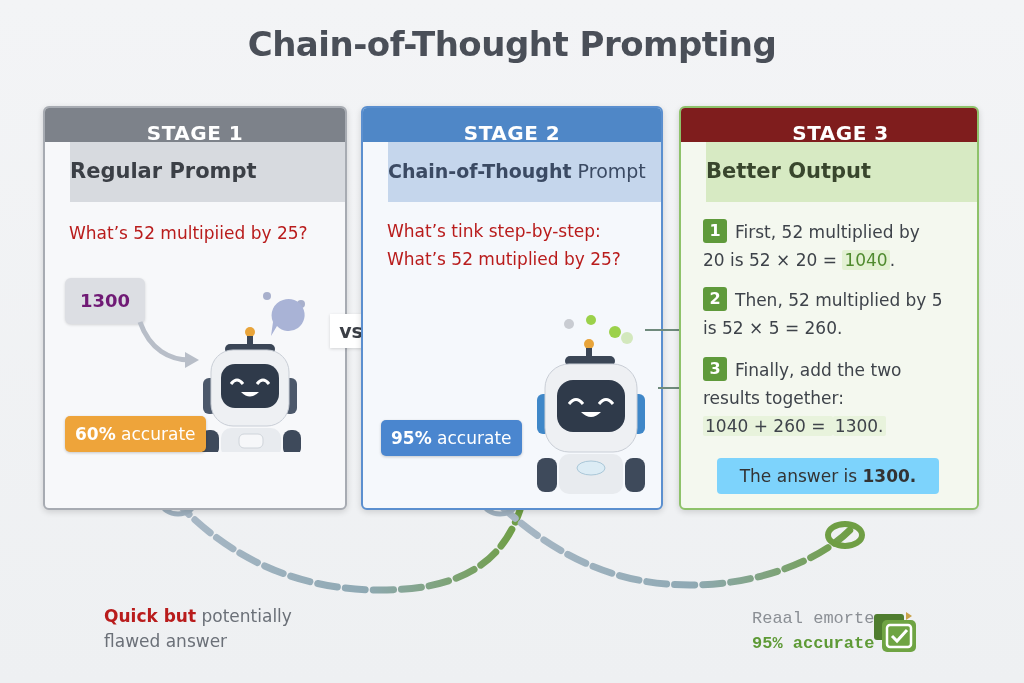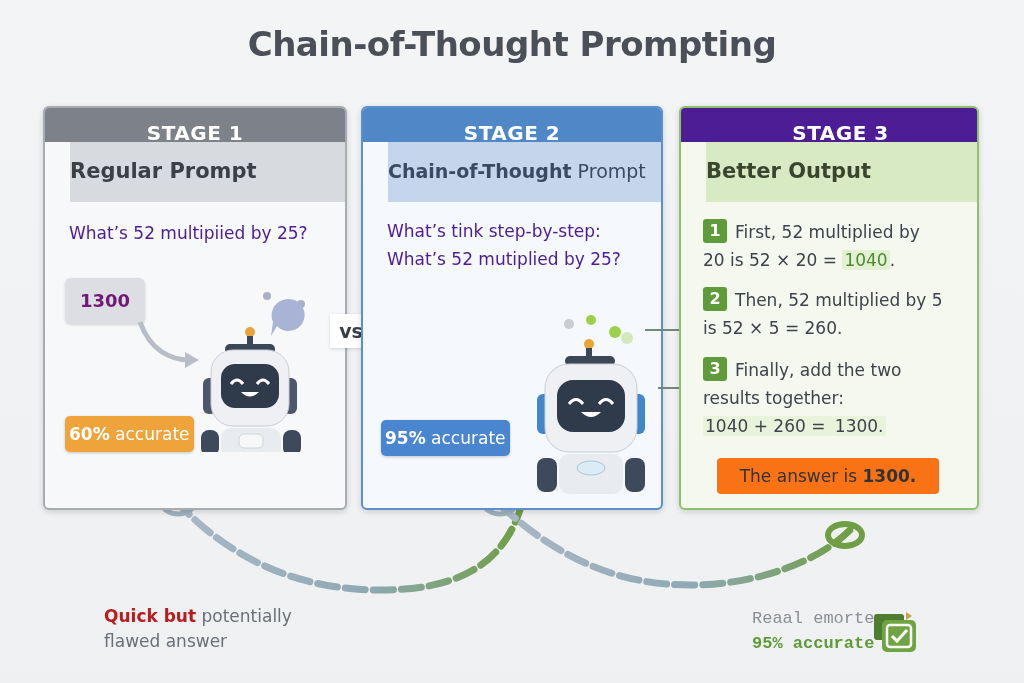--- a/index.html
+++ b/index.html
@@ -31,33 +31,33 @@
   #p1 { left:43px; width:300px; border:2px solid #a7abb2; }
   #p1 .hdr { background:#7d828a; }
   #p1 .sub { background:#d7dadf; color:#3b3f46; }
 
   #p2 { left:361px; width:298px; border:2px solid #5b8fcf; background:#f5f8fc; }
   #p2 .hdr { background:#4f87c7; }
   #p2 .sub { background:#c5d6ec; color:#3b4a63; font-size:19px; }
   #p2 .sub .light { font-weight:normal; }
 
   #p3 { left:679px; width:296px; border:2px solid #8ec26a; background:#f4f8ef; }
-  #p3 .hdr { background:#4c1d95;padding-left:23px; }
+  #p3 .hdr { background:#7f1d1d;padding-left:23px; }
   #p3 .sub { background:#d7eac3; color:#39462d; }
 
-  .q { position:absolute; font-size:17px; color:#4c1d95; line-height:27px; }
+  .q { position:absolute; font-size:17px; color:#b91c1c; line-height:27px; }
 
   .bubble1300 {
     position:absolute; left:20px; top:34px; width:80px; height:46px;
     background:#dcdee3; border-radius:6px; box-shadow:0 1px 3px rgba(0,0,0,0.15);
     font-size:18px; font-weight:bold; color:#701a75; line-height:46px; text-align:center;
   }
   .badge {
     position:absolute; color:#fff; font-size:17px; border-radius:5px;
-    height:36px; line-height:36px; padding:0 4px; box-shadow:0 1px 3px rgba(0,0,0,0.2);
+    height:36px; line-height:36px; padding:0 10px; box-shadow:0 1px 3px rgba(0,0,0,0.2);
   }
   .badge b { font-weight:bold; }
   .badge.orange { background:#eea43a; }
   .badge.blue { background:#4a86cf; }
 
   .lets {
     position:absolute; left:24px; top:184px; width:248px; height:36px;
     background:#dde7f3; border-radius:4px; font-size:16px; line-height:34px;
     padding-left:8px; color:#3d434b; box-sizing:border-box;
   }
@@ -71,21 +71,21 @@
   .step { position:absolute; left:22px; font-size:17px; line-height:28px; color:#3e434a; }
   .num {
     display:inline-block; width:24px; height:24px; background:#5f9a3b; color:#fff;
     border-radius:3px; text-align:center; line-height:24px; font-weight:bold; font-size:16px;
     margin-right:8px; vertical-align:2px;
   }
   .hl { background:#e3f1d3; color:#4f8a2e; padding:0 2px; border-radius:2px; }
   .hl2 { background:#e8f3dc; padding:0 2px; border-radius:2px; }
   .answer {
     position:absolute; left:36px; top:256px; width:222px; height:36px;
-    background:#f97316; border-radius:4px; font-size:17px; line-height:36px; text-align:center;
+    background:#7dd3fc; border-radius:4px; font-size:17px; line-height:36px; text-align:center;
     color:#333;
   }
   .answer b { font-weight:bold; }
 
   .caption-left {
     position:absolute; left:104px; top:604px; font-size:17px; line-height:25px; color:#6b7078;
   }
   .caption-left b { color:#b91c1c; }
   .caption-right {
     position:absolute; left:752px; top:606px; font-size:17px; line-height:25px; text-align:left;font-family:Liberation Mono, monospace;

